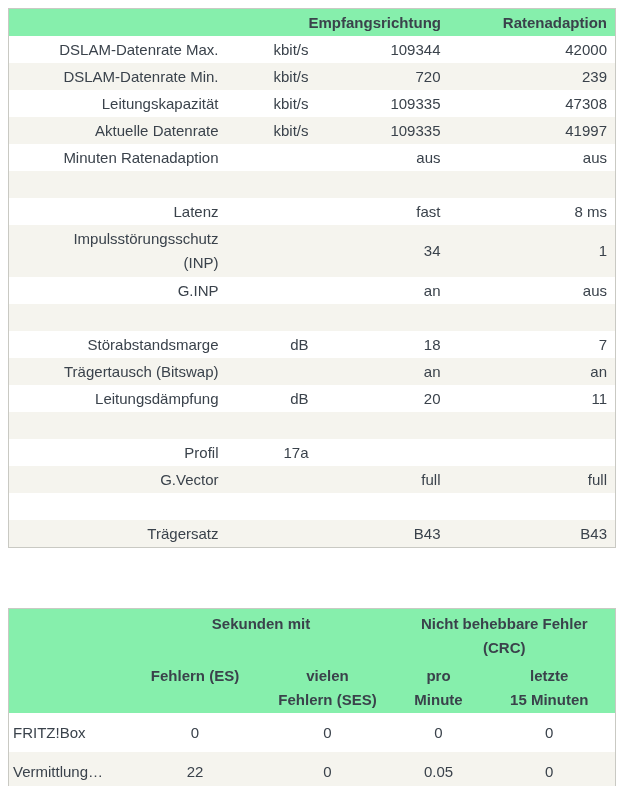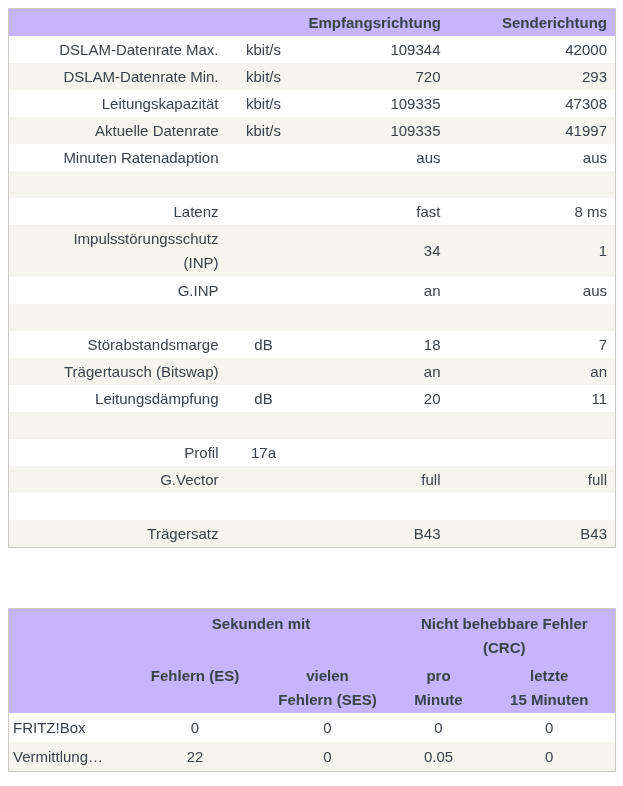--- a/index.html
+++ b/index.html
@@ -22,31 +22,31 @@
   }
   th, td {
     padding: 0;
     margin: 0;
     vertical-align: middle;
     font-weight: normal;
     line-height: 24px;
     overflow: hidden;
   }
   
-  thead tr { background: #c4b5fd; }
+  thead tr { background: #86efac; }
   tbody tr:nth-child(odd)  { background: #ffffff; }
   tbody tr:nth-child(even) { background: #f5f4ee; }
 
   .label-cell {
     text-align: right;
     padding-left: 4px;
     white-space: pre-line;
   }
   .unit-cell {
-    text-align: center;
+    text-align: right;
   }
   .num-cell {
     text-align: right;
     padding-right: 8px;
   }
   .bold { font-weight: bold; }
 
   
   #dsl-table td, #dsl-table th { height: 27px; }
   #dsl-table tr.tall td { height: 52px; }
@@ -56,21 +56,21 @@
   #err-table th {
     text-align: center;
     vertical-align: top;
     height: 49px;
     padding-top: 3px;
     white-space: pre-line;
     font-weight: bold;
   }
   #err-table th.corner { padding: 0; }
   #err-table td {
-    height: 29px;
+    height: 39px;
     text-align: center;
   }
   #err-table td.label-cell {
     text-align: left;
     white-space: nowrap;
     text-overflow: ellipsis;
   }
 </style>
 </head>
 <body>
@@ -80,35 +80,35 @@
     <col style="width:210px">
       <col style="width:90px">
       <col style="width:140px">
       <col style="width:167px">
   </colgroup>
   <thead>
     <tr>
       <th class="label-cell"></th>
       <th class="unit-cell"></th>
       <th class="num-cell bold">Empfangsrichtung</th>
-      <th class="num-cell bold">Senderichtung</th>
+      <th class="num-cell bold">Ratenadaption</th>
     </tr>
   </thead>
   <tbody>
     <tr>
       <td class="label-cell">DSLAM-Datenrate Max.</td>
       <td class="unit-cell">kbit/s</td>
       <td class="num-cell">109344</td>
       <td class="num-cell">42000</td>
     </tr>
     <tr>
       <td class="label-cell">DSLAM-Datenrate Min.</td>
       <td class="unit-cell">kbit/s</td>
       <td class="num-cell">720</td>
-      <td class="num-cell">293</td>
+      <td class="num-cell">239</td>
     </tr>
     <tr>
       <td class="label-cell">Leitungskapazität</td>
       <td class="unit-cell">kbit/s</td>
       <td class="num-cell">109335</td>
       <td class="num-cell">47308</td>
     </tr>
     <tr>
       <td class="label-cell">Aktuelle Datenrate</td>
       <td class="unit-cell">kbit/s</td>

